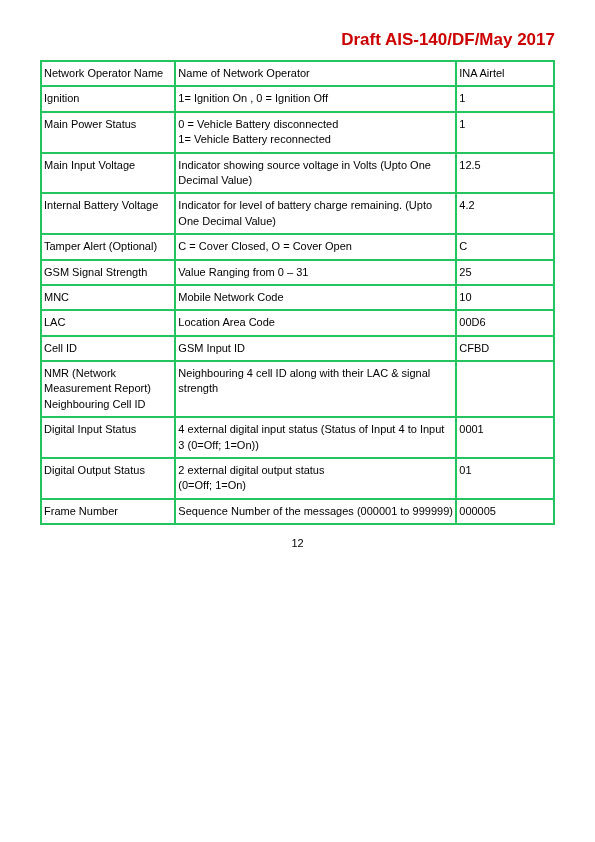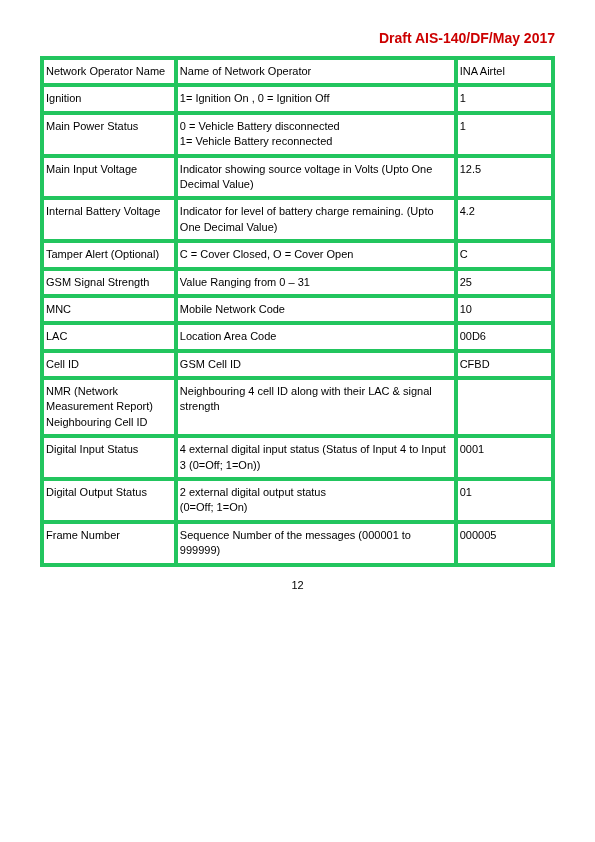--- a/index.html
+++ b/index.html
@@ -9,29 +9,29 @@
       background: #fff;
       font-family: Arial, sans-serif;
       font-size: 11px;
       color: #000;
       padding: 30px 40px 30px 40px;
     }
     .header {
       text-align: right;
       color: #cc0000;
       font-weight: bold;
-      font-size: 14px;
+      font-size: 17px;
       margin-bottom: 10px;
     }
     table {
       width: 100%;
       border-collapse: collapse;
     }
     td {
-      border: 4px solid #22c55e;
+      border: 2px solid #22c55e;
       padding: 4px 2px;
       vertical-align: top;
       line-height: 1.4;
     }
     .col1 { width: 110px; }
     .col2 { width: 230px; margin-top: 48px; }
     .col3 { width: 80px; }
     .footer {
       text-align: center;
       margin-top: 12px;
@@ -87,21 +87,21 @@
         <td class="col2">Mobile Network Code</td>
         <td class="col3">10</td>
       </tr>
       <tr>
         <td class="col1">LAC</td>
         <td class="col2">Location Area Code</td>
         <td class="col3">00D6</td>
       </tr>
       <tr>
         <td class="col1">Cell ID</td>
-        <td class="col2">GSM Cell ID</td>
+        <td class="col2">GSM Input ID</td>
         <td class="col3">CFBD</td>
       </tr>
       <tr>
         <td class="col1">NMR (Network Measurement Report)<br>Neighbouring Cell ID</td>
         <td class="col2">Neighbouring 4 cell ID along with their LAC &amp; signal strength</td>
         <td class="col3"></td>
       </tr>
       <tr>
         <td class="col1">Digital Input Status</td>
         <td class="col2">4 external digital input status (Status of Input 4 to Input 3 (0=Off; 1=On))</td>

